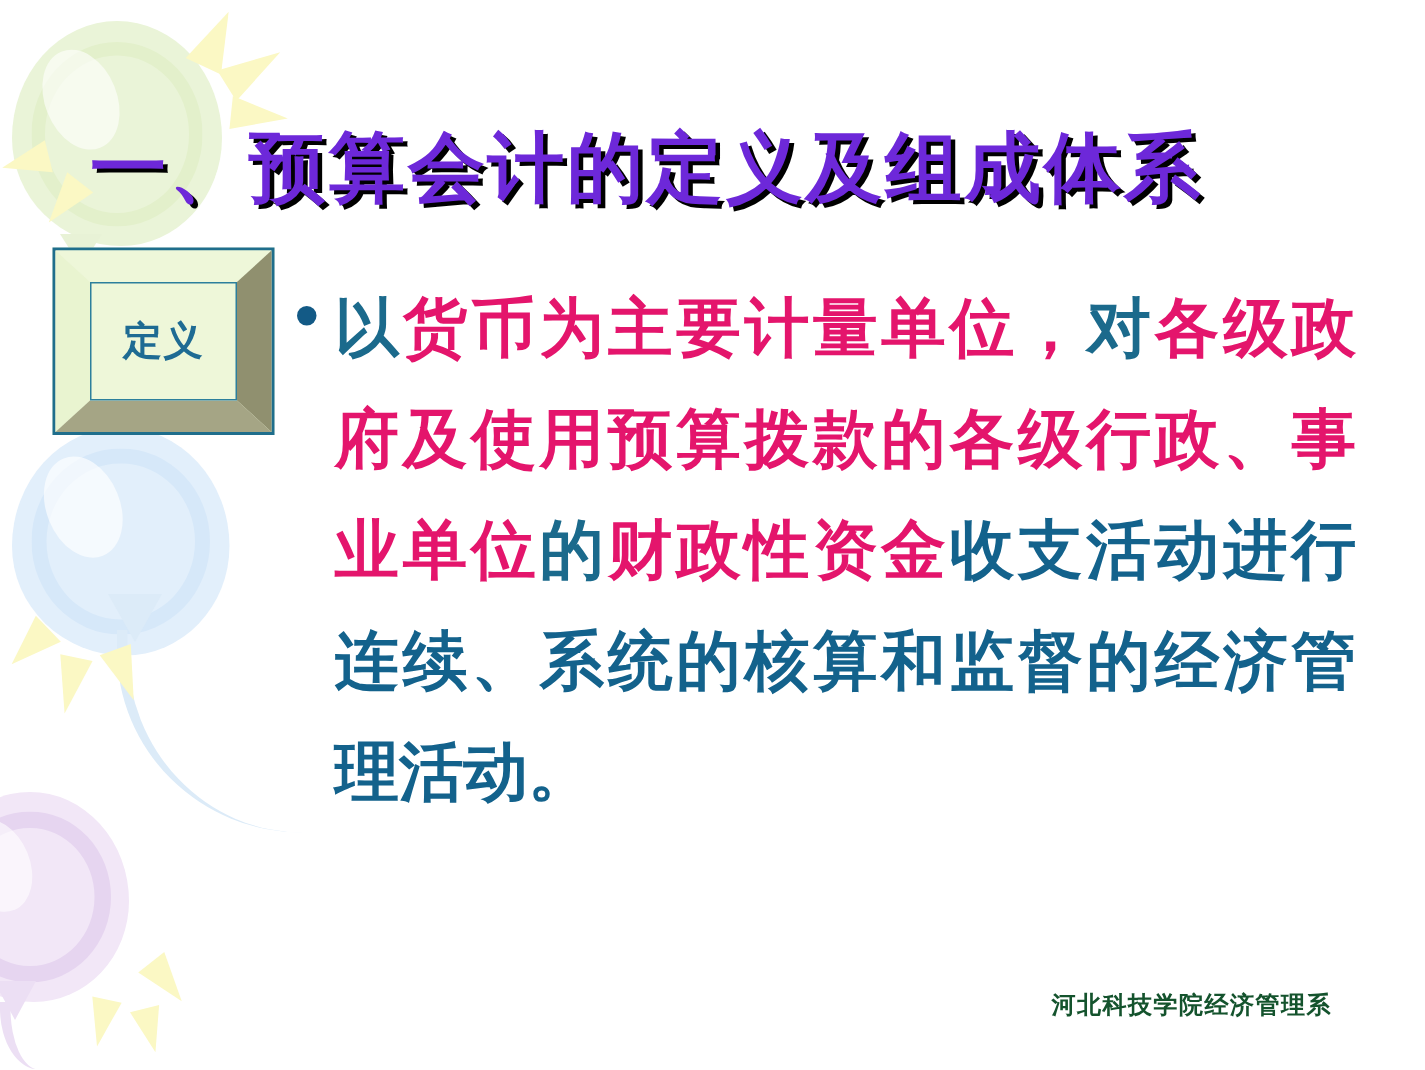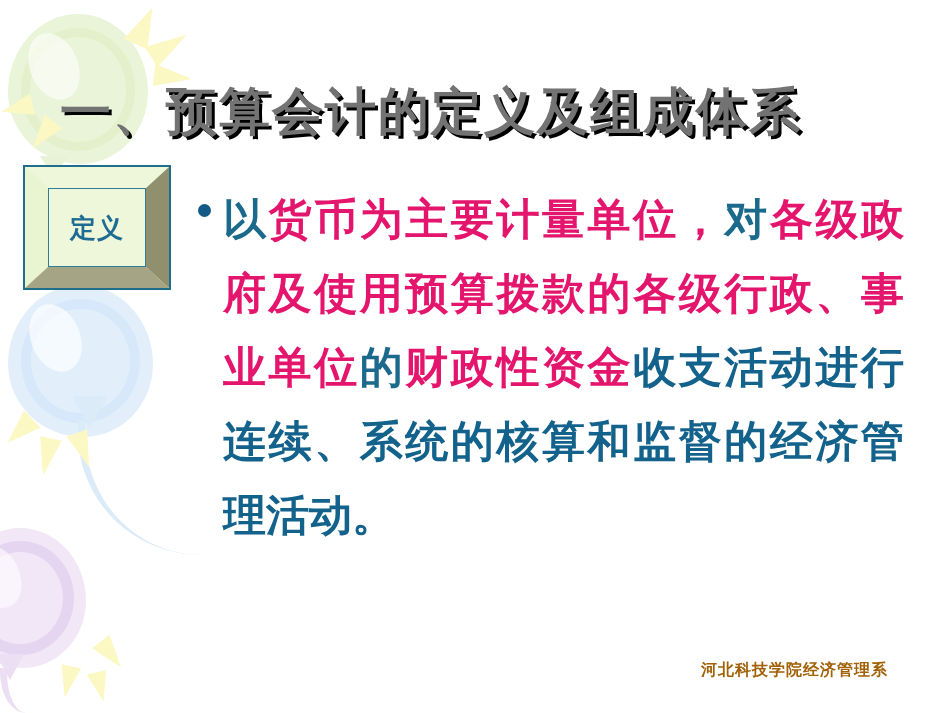--- a/index.html
+++ b/index.html
@@ -68,21 +68,21 @@
     font-weight: bold;
     letter-spacing: 2px;
     color: #136b60;
     text-shadow: 3px 3px 0 #000000;
     white-space: nowrap;
   }
 
   
   #defbox {
     position: absolute;
-    left: 23px;
+    left: 35px;
     top: 165px;
     width: 148px;
     height: 125px;
     box-sizing: border-box;
     border: 2px solid #1f6e8c;
     background: #f0f8de;
   }
   #defbox .bevel {
     position: absolute;
     inset: 0;
@@ -194,21 +194,21 @@
       <div class="hilite" style="background: rgba(255,255,255,0.6);"></div>
     </div>
     <div class="knot" style="left:-4px; top:654px; border-left:14px solid transparent; border-right:14px solid transparent; border-top:26px solid #ecdff4;"></div>
     <div class="string" style="left:0px; top:668px; width:22px; height:45px; border-color:#ecdff4;"></div>
 
     <div class="ray" style="left:100px; top:638px; border-width:0 11px 33px 11px; border-bottom-color:#fbf8c4; transform:rotate(142deg);"></div>
     <div class="ray" style="left:58px; top:666px; border-width:0 10px 32px 10px; border-bottom-color:#fbf8c4; transform:rotate(192deg);"></div>
     <div class="ray" style="left:90px; top:672px; border-width:0 10px 30px 10px; border-bottom-color:#fbf8c4; transform:rotate(166deg);"></div>
   </div>
 
-  <div id="title" style="color: #737373; text-shadow: rgb(0, 0, 0) 3px 3px 0px;">一、预算会计的定义及组成体系</div>
+  <div id="title" style="color: #6d28d9; text-shadow: rgb(0, 0, 0) 3px 3px 0px;">一、预算会计的定义及组成体系</div>
 
   <div id="defbox">
     <div class="bevel">
 
       <div class="bv" style="left:0; top:0; border-width:21px 23px 0 23px; border-top-color:#eef7d9; width:98px; box-sizing:content-box;"></div>
 
       <div class="bv" style="left:0; top:0; border-width:21px 0 21px 23px; border-left-color:#e9f4d0; height:79px; box-sizing:content-box;"></div>
 
       <div class="bv" style="right:0; top:0; border-width:21px 23px 21px 0; border-right-color:#90906f; height:79px; box-sizing:content-box;"></div>
 
@@ -219,15 +219,15 @@
     </div>
   </div>
 
   <div id="body">
     <div class="bullet-row">
       <div class="bullet-dot" style="background: rgb(19, 90, 134);"></div>
       <div class="para" id="para"><span class="seg" style="color: rgb(27, 106, 140);">以</span><span class="seg" style="color: rgb(228, 21, 108);">货币为主要计量单位，</span><span class="seg" style="color: rgb(27, 106, 140);">对</span><span class="seg" style="color: rgb(228, 21, 108);">各级政府及使用预算拨款的各级行政、事业单位</span><span class="seg" style="color: rgb(27, 106, 140);">的</span><span class="seg" style="color: rgb(228, 21, 108);">财政性资金</span><span class="seg" style="color: rgb(19, 98, 140);">收支活动进行连续、系统的核算和监督的经济管理活动。</span></div>
     </div>
   </div>
 
-  <div id="footer" style="color: #a16207;">河北科技学院经济管理系</div>
+  <div id="footer" style="color: #14532d;">河北科技学院经济管理系</div>
 
 </div>
 
 </body></html>

